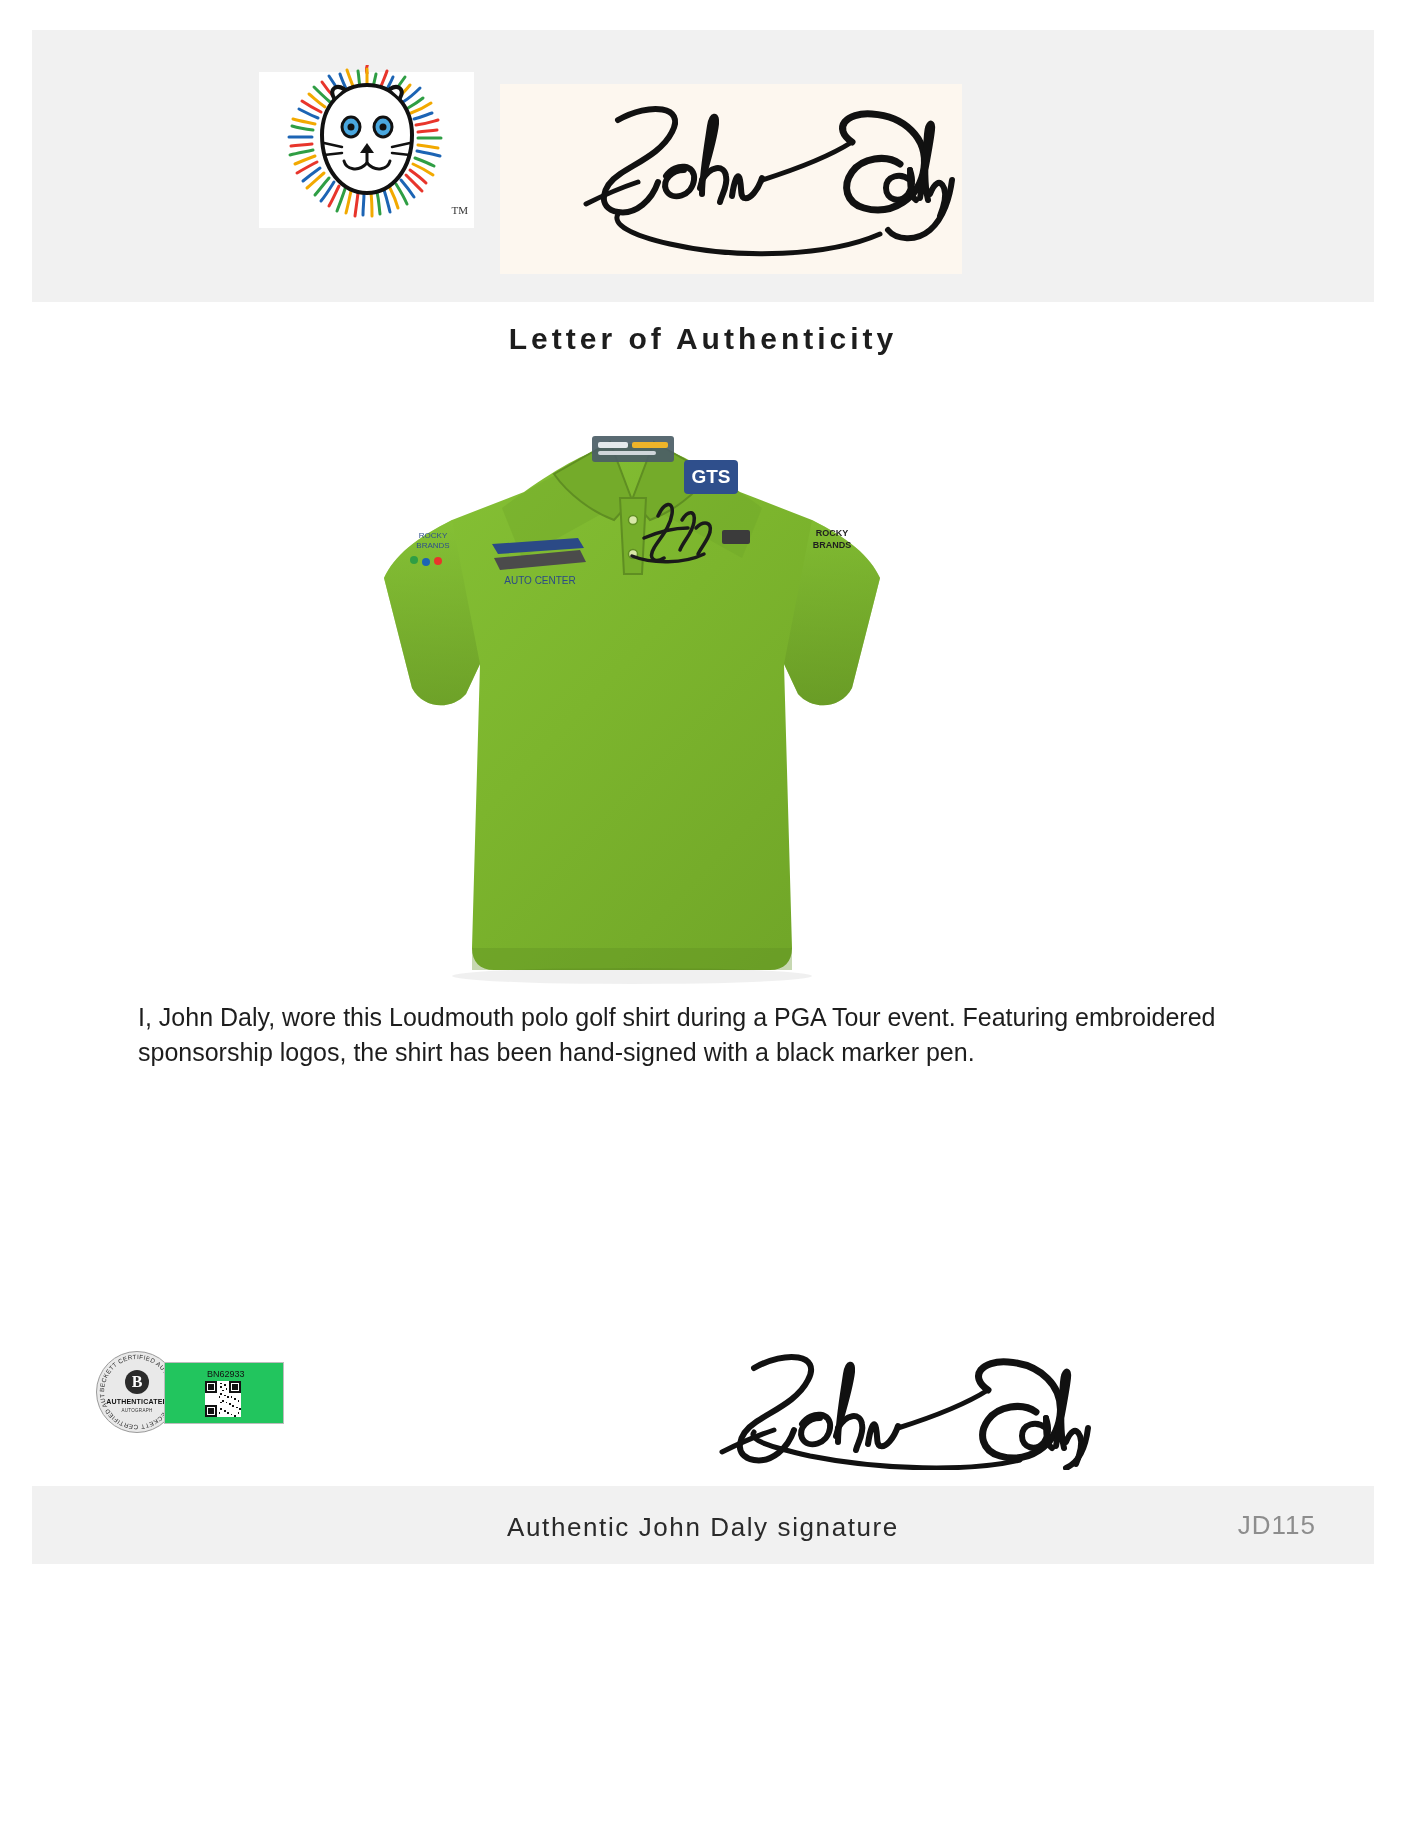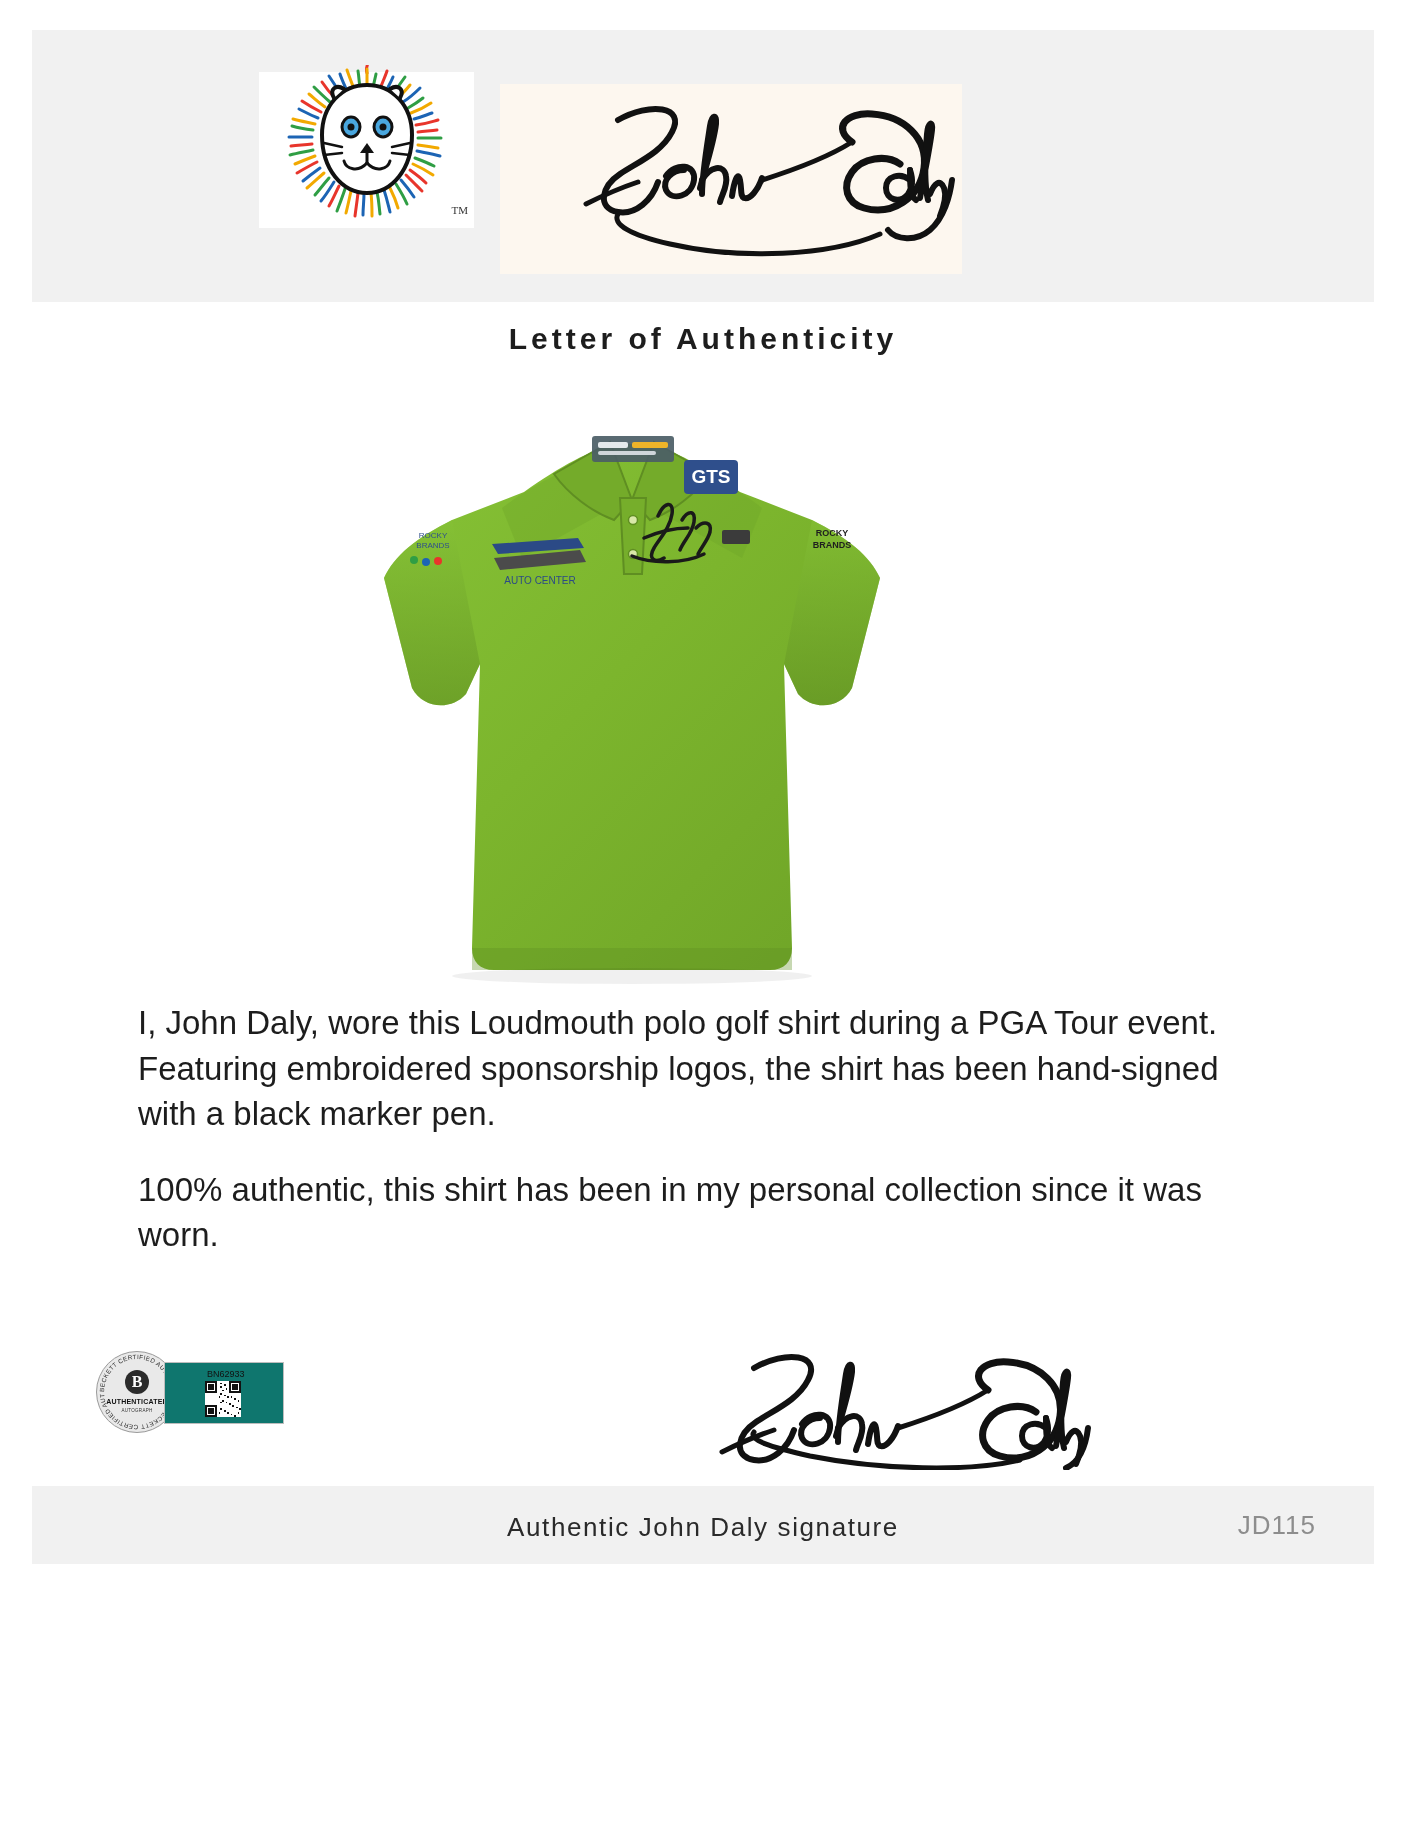--- a/index.html
+++ b/index.html
@@ -86,21 +86,21 @@
     width: 680px;
     height: 600px;
   }
 
   
   .body-text {
     position: absolute;
     left: 138px;
     top: 1000px;
     width: 1120px;
-    font-size: 33px;
+    font-size: 25px;
     line-height: 1.38;
     color: #1d1d1d;
   }
   .body-text p { margin: 0 0 30px 0; }
   .body-text p:last-child { margin-bottom: 0; }
 
   
   .beckett {
     position: absolute;
     left: 96px;
@@ -156,21 +156,21 @@
     font-size: 4.5px;
     letter-spacing: .3px;
     color: #333;
   }
   .beckett-label {
     position: absolute;
     left: 68px;
     top: 14px;
     width: 118px;
     height: 60px;
-    background: #0f766e;
+    background: #22c55e;
     border: 1px solid #bdbdbd;
   }
   .beckett-serial {
     position: absolute;
     left: 42px;
     top: 6px;
     font-size: 9px;
     color: #111;
     font-family: "Liberation Sans", sans-serif;
   }
@@ -432,21 +432,20 @@
         <text x="28" y="10" font-family="Liberation Sans, sans-serif" font-size="9" font-weight="bold" fill="#1f1f1f" text-anchor="middle">ROCKY</text>
         <text x="28" y="22" font-family="Liberation Sans, sans-serif" font-size="9" font-weight="bold" fill="#1f1f1f" text-anchor="middle">BRANDS</text>
       </g>
 
       <ellipse cx="340" cy="588" rx="180" ry="8" fill="#000" opacity=".06"></ellipse>
     </svg>
   </div>
 
   <div class="body-text">
     <p>I, John Daly, wore this Loudmouth polo golf shirt during a PGA Tour event. Featuring embroidered sponsorship logos, the shirt has been hand-signed with a black marker pen.</p>
-    <p>100% authentic, this shirt has been in my personal collection since it was worn.</p>
   </div>
 
   <div class="beckett">
     <div class="beckett-round">
       <svg class="ring-text" viewBox="0 0 80 80">
         <defs>
           <path id="circlePath" d="M40,40 m-33,0 a33,33 0 1,1 66,0 a33,33 0 1,1 -66,0"></path>
         </defs>
         <text font-family="Liberation Sans, sans-serif" font-size="6.2" fill="#2b2b2b" letter-spacing="0.4">
           <textPath href="#circlePath">BECKETT CERTIFIED AUTHENTIC ★ BECKETT CERTIFIED AUTHENTIC ★</textPath>

